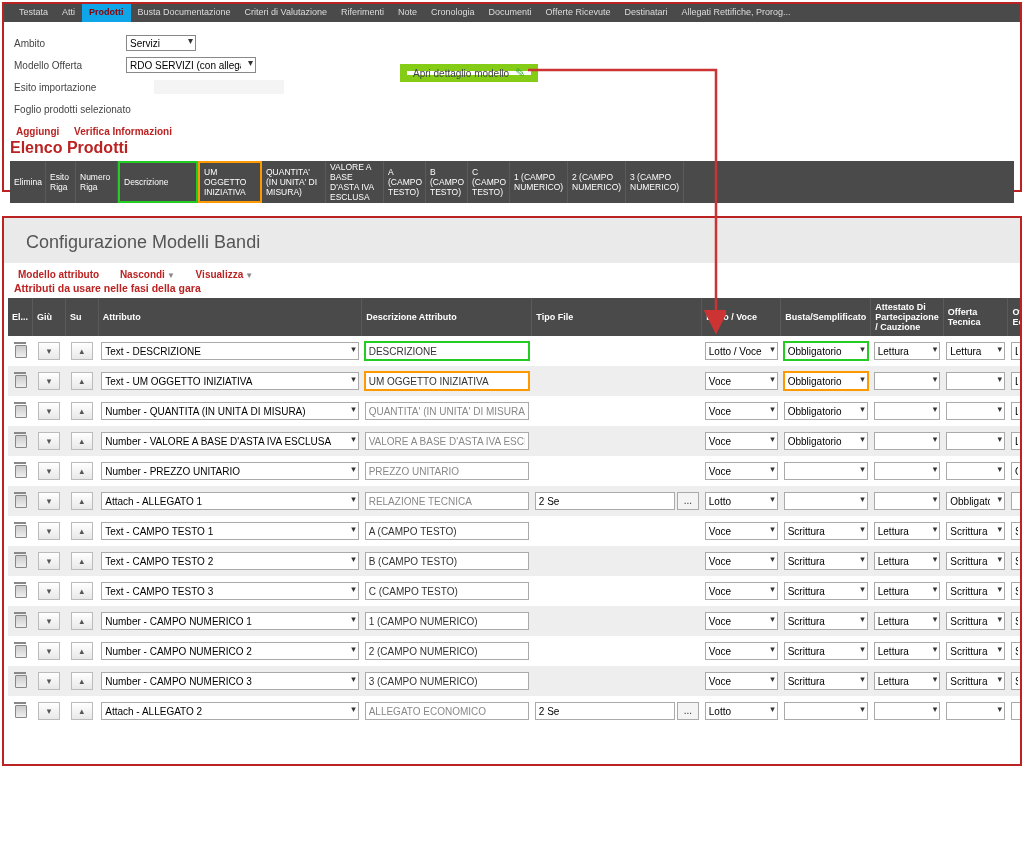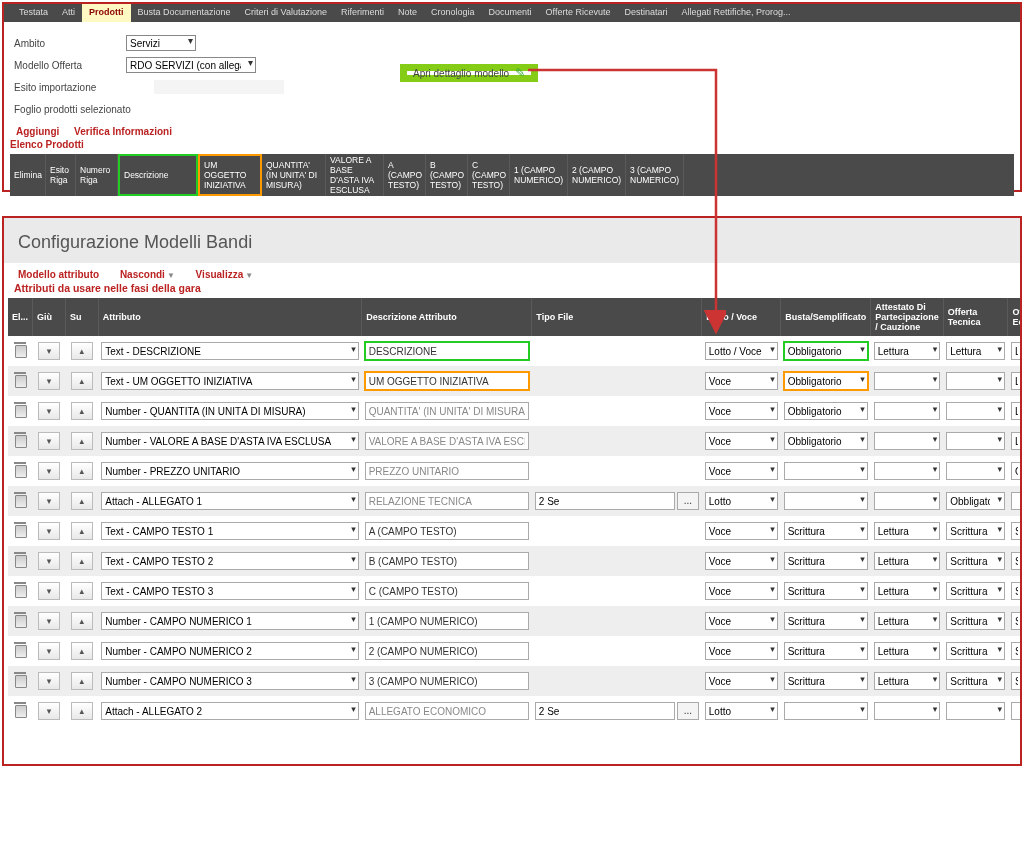--- a/index.html
+++ b/index.html
@@ -5,52 +5,52 @@
   * { box-sizing: border-box; }
   body { margin: 0; padding: 0; font-family: Arial, sans-serif; font-size: 10px; background: #fff; color: #333; }
   
   
   .panel { border: 2px solid #b22; margin: 2px; }
   .panel1 { height: 190px; }
   .panel2 { margin-top: 24px; height: 550px; overflow: hidden; }
   
   .tabbar { background: #4a4a4a; display: flex; height: 18px; align-items: stretch; padding-left: 8px; }
   .tab { color: #ddd; padding: 3px 7px; font-size: 9px; cursor: pointer; }
-  .tab.active { background: #fef9c3; color: #8b0000; font-weight: bold; }
+  .tab.active { background: #0ea5e9; color: #8b0000; font-weight: bold; }
   
   .form-rows { padding: 10px 10px 4px 10px; }
   .form-row { display: flex; align-items: center; height: 22px; }
   .form-label { width: 112px; font-size: 10px; color: #444; }
   select.sim { height: 16px; font-size: 10px; border: 1px solid #888; background: #fff; padding: 0 14px 0 3px; appearance: none; position: relative; }
   .sel-wrap { position: relative; display: inline-block; }
   .sel-wrap:after { content: '▾'; position: absolute; right: 3px; top: 0px; font-size: 10px; pointer-events: none; }
   .hint { color: #999; font-style: italic; font-size: 9px; margin-left: 20px; }
   .lens { display:inline-block; width:12px; height:12px; border:1px solid #aaa; border-radius:50%; position:relative; margin-left:2px;}
   .xls { display:inline-block; width:14px; height:14px; background:#2a8; border-radius:2px; }
   
   .detail-link-box { border: 7px solid #84cc16; padding: 2px 6px; display: inline-flex; align-items: center; position: absolute; left: 396px; top: 60px; height:18px;}
   .detail-link { color: #444; font-size: 10px; }
   .pencil { color: #3a3; margin-left: 6px; font-size: 12px; }
   .panel1 .top-area { position: relative; }
   
   .actions { padding: 2px 12px; }
   .act-link { color: #b22; font-weight: bold; font-size: 10px; margin-right: 12px; cursor: pointer; }
-  .sect-title { color: #b22; font-weight: bold; font-size: 10px; padding: 0 6px 4px 6px; }
+  .sect-title { color: #b22; font-weight: bold; font-size: 16px; padding: 0 6px 4px 6px; }
   
   .grid-head { background: #4a4a4a; display: flex; height: 42px; margin: 0 6px; }
   .gh { color: #fff; font-size: 8.5px; padding: 4px 4px; border-right: 1px solid #5a5a5a; display:flex; align-items:center; line-height:1.2;}
   .gh.w36{width:36px} .gh.w30{width:30px} .gh.w42{width:42px} .gh.w80{width:80px} .gh.w64{width:64px} .gh.w58{width:58px}
   .box-green { border: 2px solid #2c2; }
   .box-orange { border: 2px solid #f90; }
   
   
   .arrow-svg { position: absolute; left: 526px; top: 62px; z-index: 5; pointer-events:none;}
   
   
-  .p2-title { font-size: 18px; color: #555; padding: 14px 14px 10px 14px; background: #eaeaea; }
+  .p2-title { font-size: 18px; color: #555; padding: 14px 14px 10px 22px; background: #eaeaea; }
   .p2-actions { padding: 6px 14px 2px 14px; background:#fff;}
   .p2-act { color: #b22; font-weight: bold; font-size: 10px; margin-right: 18px; cursor: pointer; }
   .p2-act .dd { color:#888; font-size:8px; margin-left:2px;}
   .p2-sub { color: #b22; font-weight: bold; font-size: 10.5px; padding: 0 10px 4px 10px; }
   
   .tbl { width: 1028px; border-collapse: collapse; margin-left:4px;}
   .tbl th { background: #4a4a4a; color: #fff; font-size: 9px; font-weight: bold; text-align: left; padding: 4px 4px; border-right:1px solid #5a5a5a; height:34px; vertical-align:middle;}
   .tbl td { border: none; padding: 4px 3px; height: 30px; vertical-align: middle; font-size: 10px; }
   .tbl tr.odd td { background: #fff; }
   .tbl tr.even td { background: #eee; }

